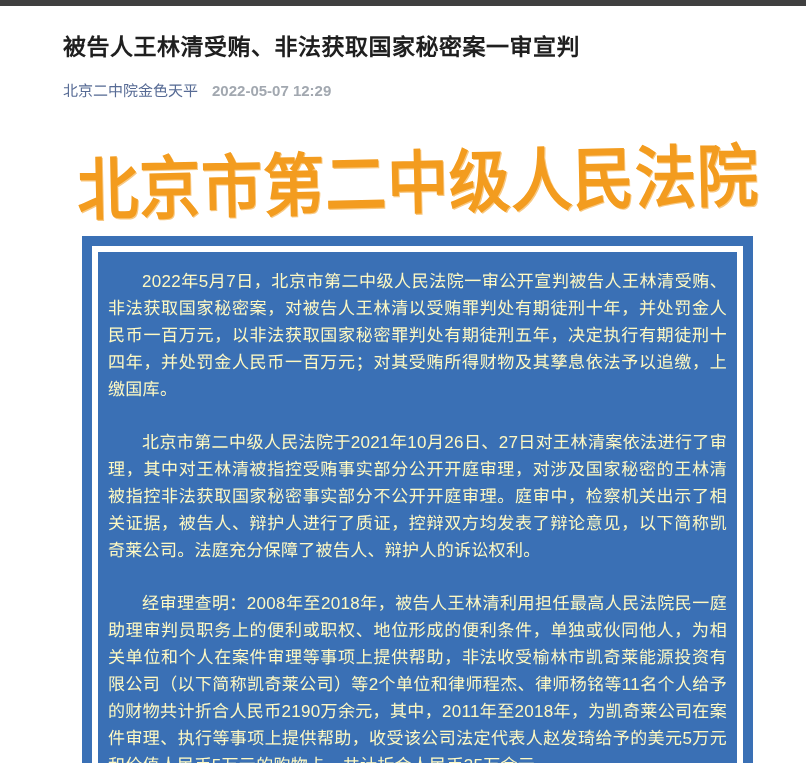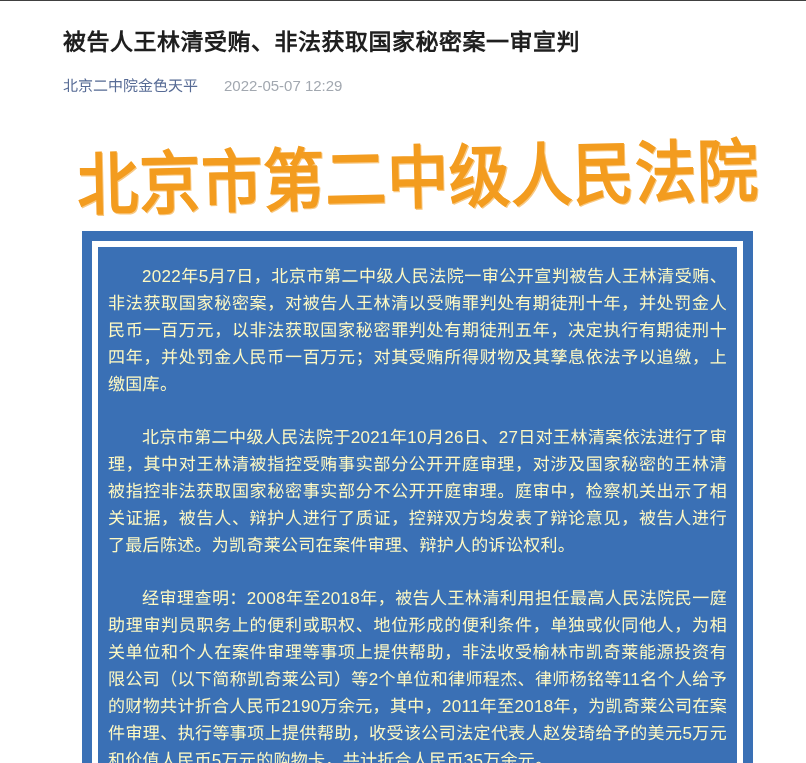--- a/index.html
+++ b/index.html
@@ -11,46 +11,47 @@
   }
   *{margin:0;padding:0;box-sizing:border-box;}
   html,body{
     width:806px;height:763px;
     background:#ffffff;
     overflow:hidden;
     font-family:"Liberation Sans","DejaVu Sans",sans-serif;
   }
   .page{
     width:806px;height:763px;
-    border-top:1px solid #404040;
+    border-top:6px solid #404040;
     overflow:hidden;
   }
   .article-title{
     margin:26px 40px 0 63px;
     font-size:23px;
     line-height:30px;
     font-weight:bold;
     color:var(--titleColor);
     letter-spacing:0.5px;
   }
   .meta-row{
     margin:20px 40px 0 63px;
     font-size:15px;
     line-height:18px;
     display:flex;
     align-items:baseline;
-    gap:26px;
+    gap:14px;
   }
   .account-name{
     color:var(--accountLink);
     cursor:pointer;
     text-decoration:none;
   }
   .timestamp{
     color:var(--timestampGray);
+    font-weight:bold;
   }
   .banner{
     margin:26px 0 0 82px;
     width:671px;
     height:102px;
     display:flex;
     align-items:center;
     justify-content:center;
     overflow:visible;
   }
@@ -97,18 +98,18 @@
     <span class="timestamp">2022-05-07 12:29</span>
   </div>
 
   <div class="banner">
     <span class="banner-text">北京市第二中级人民法院</span>
   </div>
 
   <div class="article-box">
     <div class="article-box-inner">
       <p>2022年5月7日，北京市第二中级人民法院一审公开宣判被告人王林清受贿、非法获取国家秘密案，对被告人王林清以受贿罪判处有期徒刑十年，并处罚金人民币一百万元，以非法获取国家秘密罪判处有期徒刑五年，决定执行有期徒刑十四年，并处罚金人民币一百万元；对其受贿所得财物及其孳息依法予以追缴，上缴国库。</p>
-      <p>北京市第二中级人民法院于2021年10月26日、27日对王林清案依法进行了审理，其中对王林清被指控受贿事实部分公开开庭审理，对涉及国家秘密的王林清被指控非法获取国家秘密事实部分不公开开庭审理。庭审中，检察机关出示了相关证据，被告人、辩护人进行了质证，控辩双方均发表了辩论意见，被告人进行了最后陈述。为凯奇莱公司在案件审理、辩护人的诉讼权利。</p>
+      <p>北京市第二中级人民法院于2021年10月26日、27日对王林清案依法进行了审理，其中对王林清被指控受贿事实部分公开开庭审理，对涉及国家秘密的王林清被指控非法获取国家秘密事实部分不公开开庭审理。庭审中，检察机关出示了相关证据，被告人、辩护人进行了质证，控辩双方均发表了辩论意见，以下简称凯奇莱公司。法庭充分保障了被告人、辩护人的诉讼权利。</p>
       <p>经审理查明：2008年至2018年，被告人王林清利用担任最高人民法院民一庭助理审判员职务上的便利或职权、地位形成的便利条件，单独或伙同他人，为相关单位和个人在案件审理等事项上提供帮助，非法收受榆林市凯奇莱能源投资有限公司（以下简称凯奇莱公司）等2个单位和律师程杰、律师杨铭等11名个人给予的财物共计折合人民币2190万余元，其中，2011年至2018年，为凯奇莱公司在案件审理、执行等事项上提供帮助，收受该公司法定代表人赵发琦给予的美元5万元和价值人民币5万元的购物卡，共计折合人民币35万余元。</p>
     </div>
   </div>
 
 </div>
 
 </body></html>

